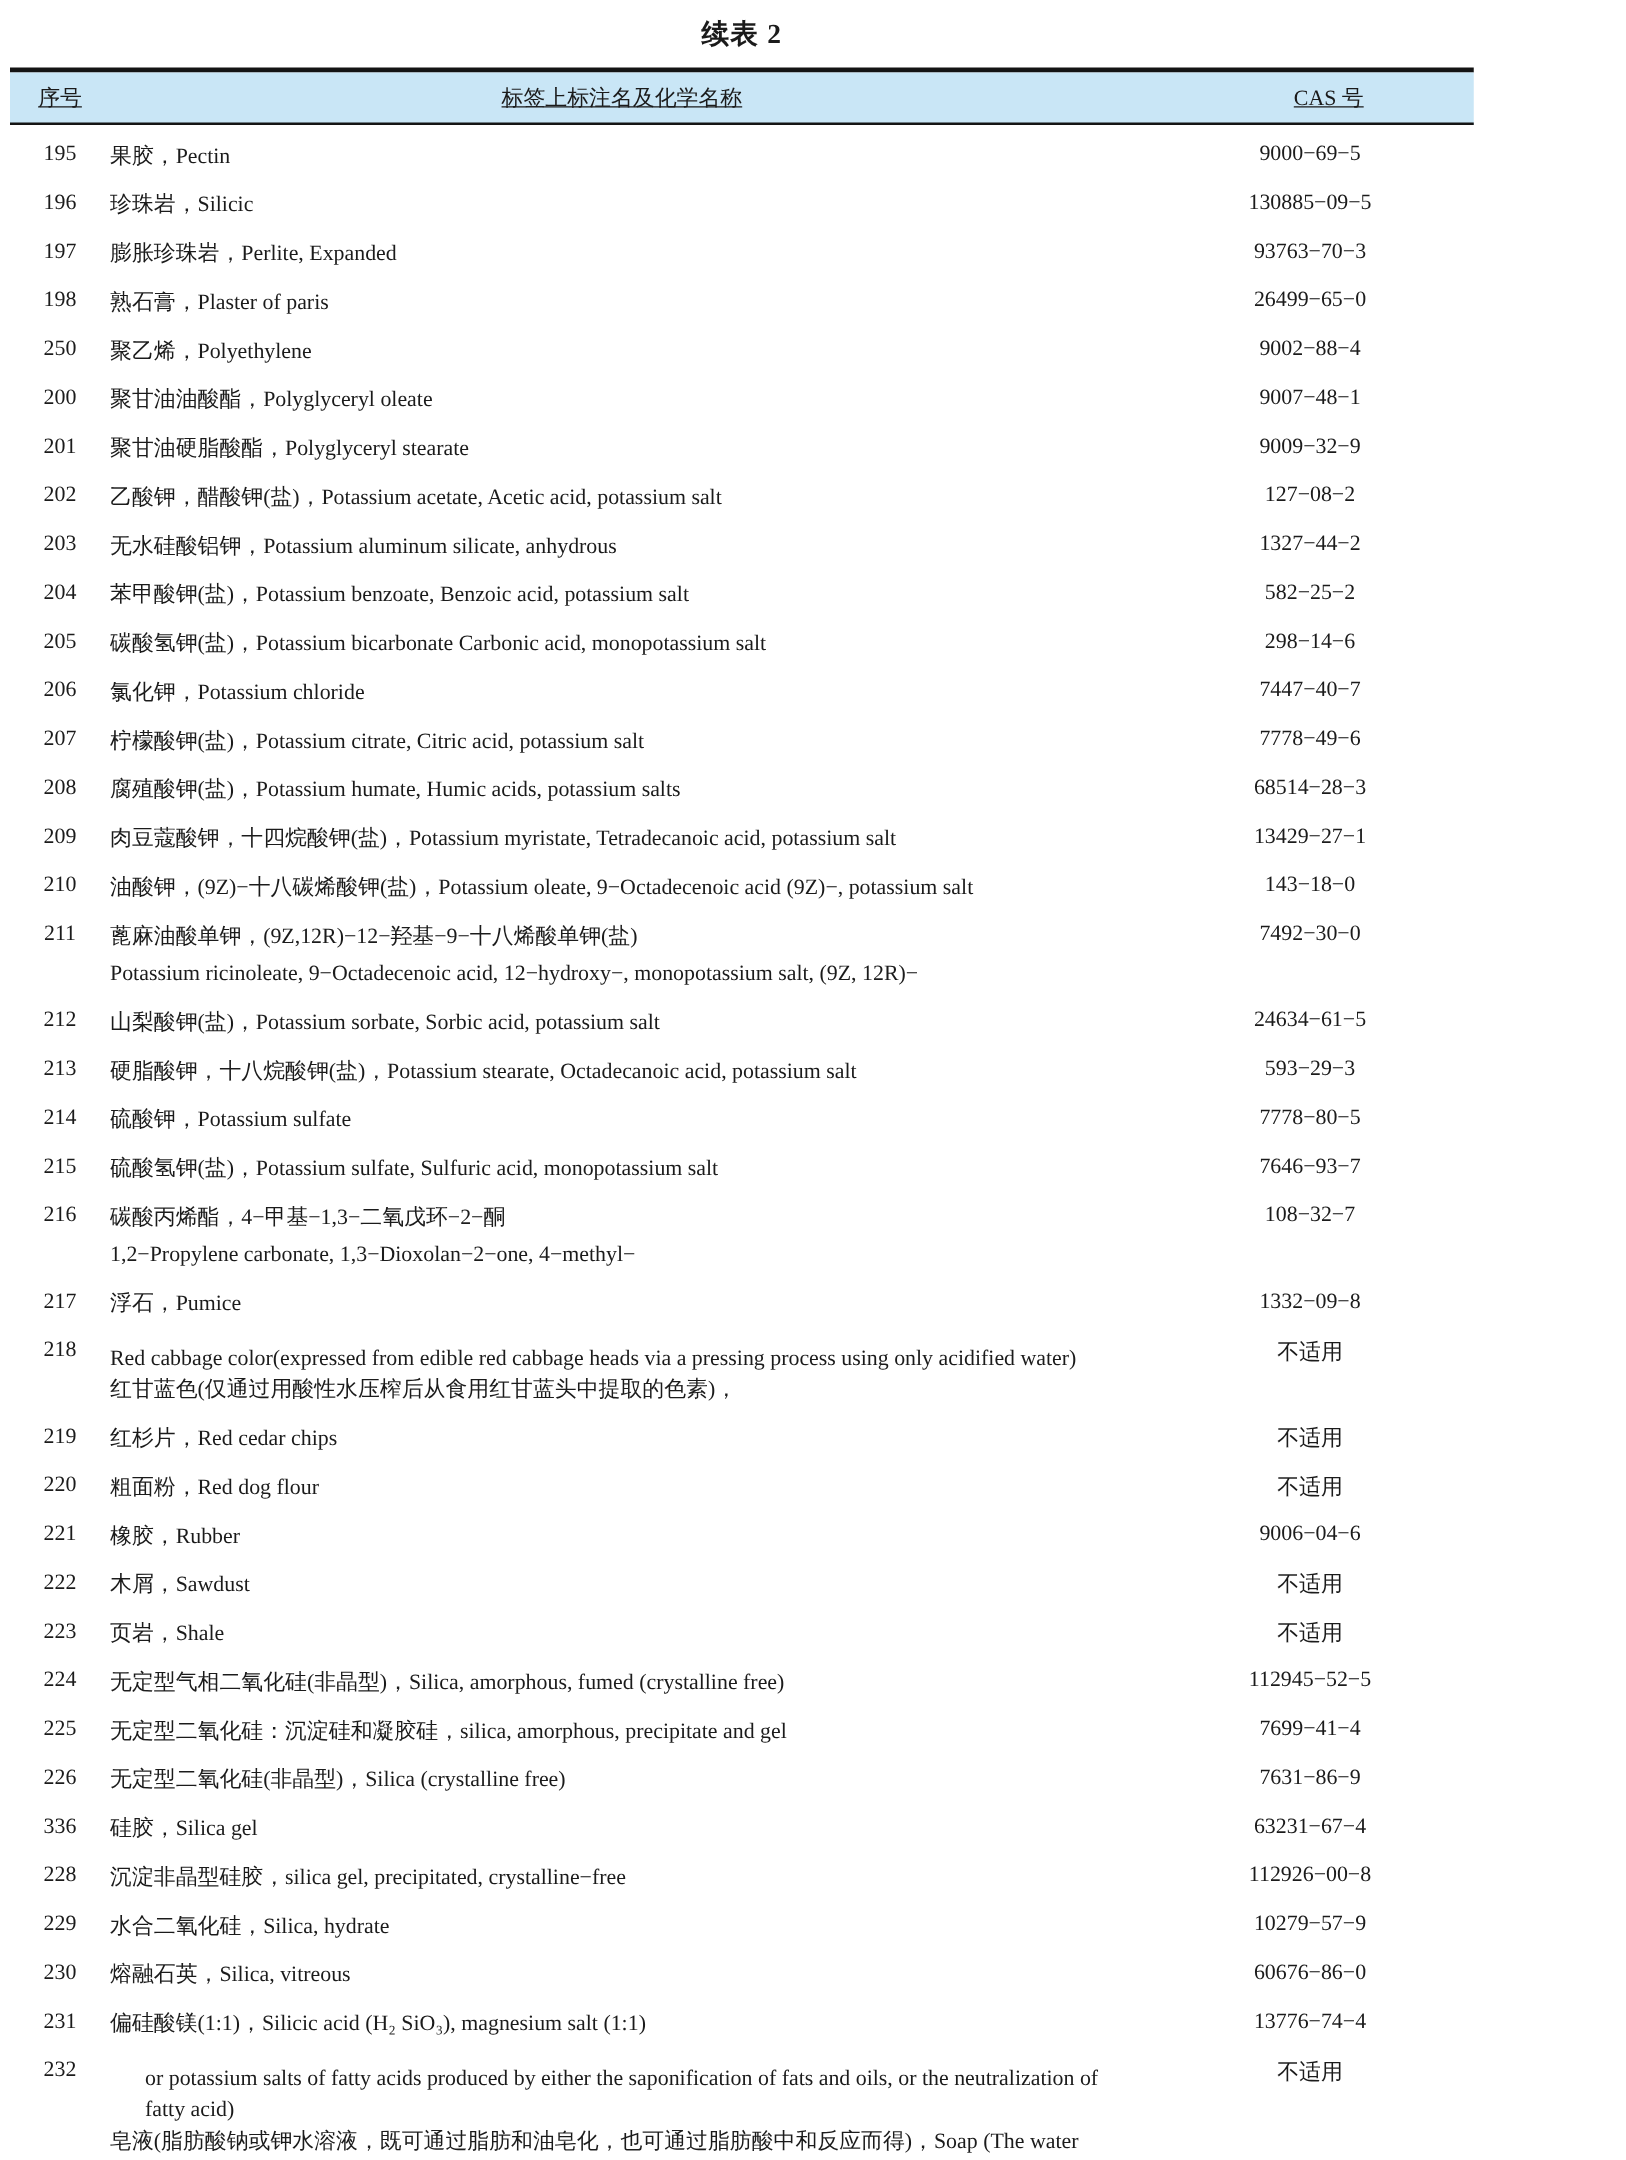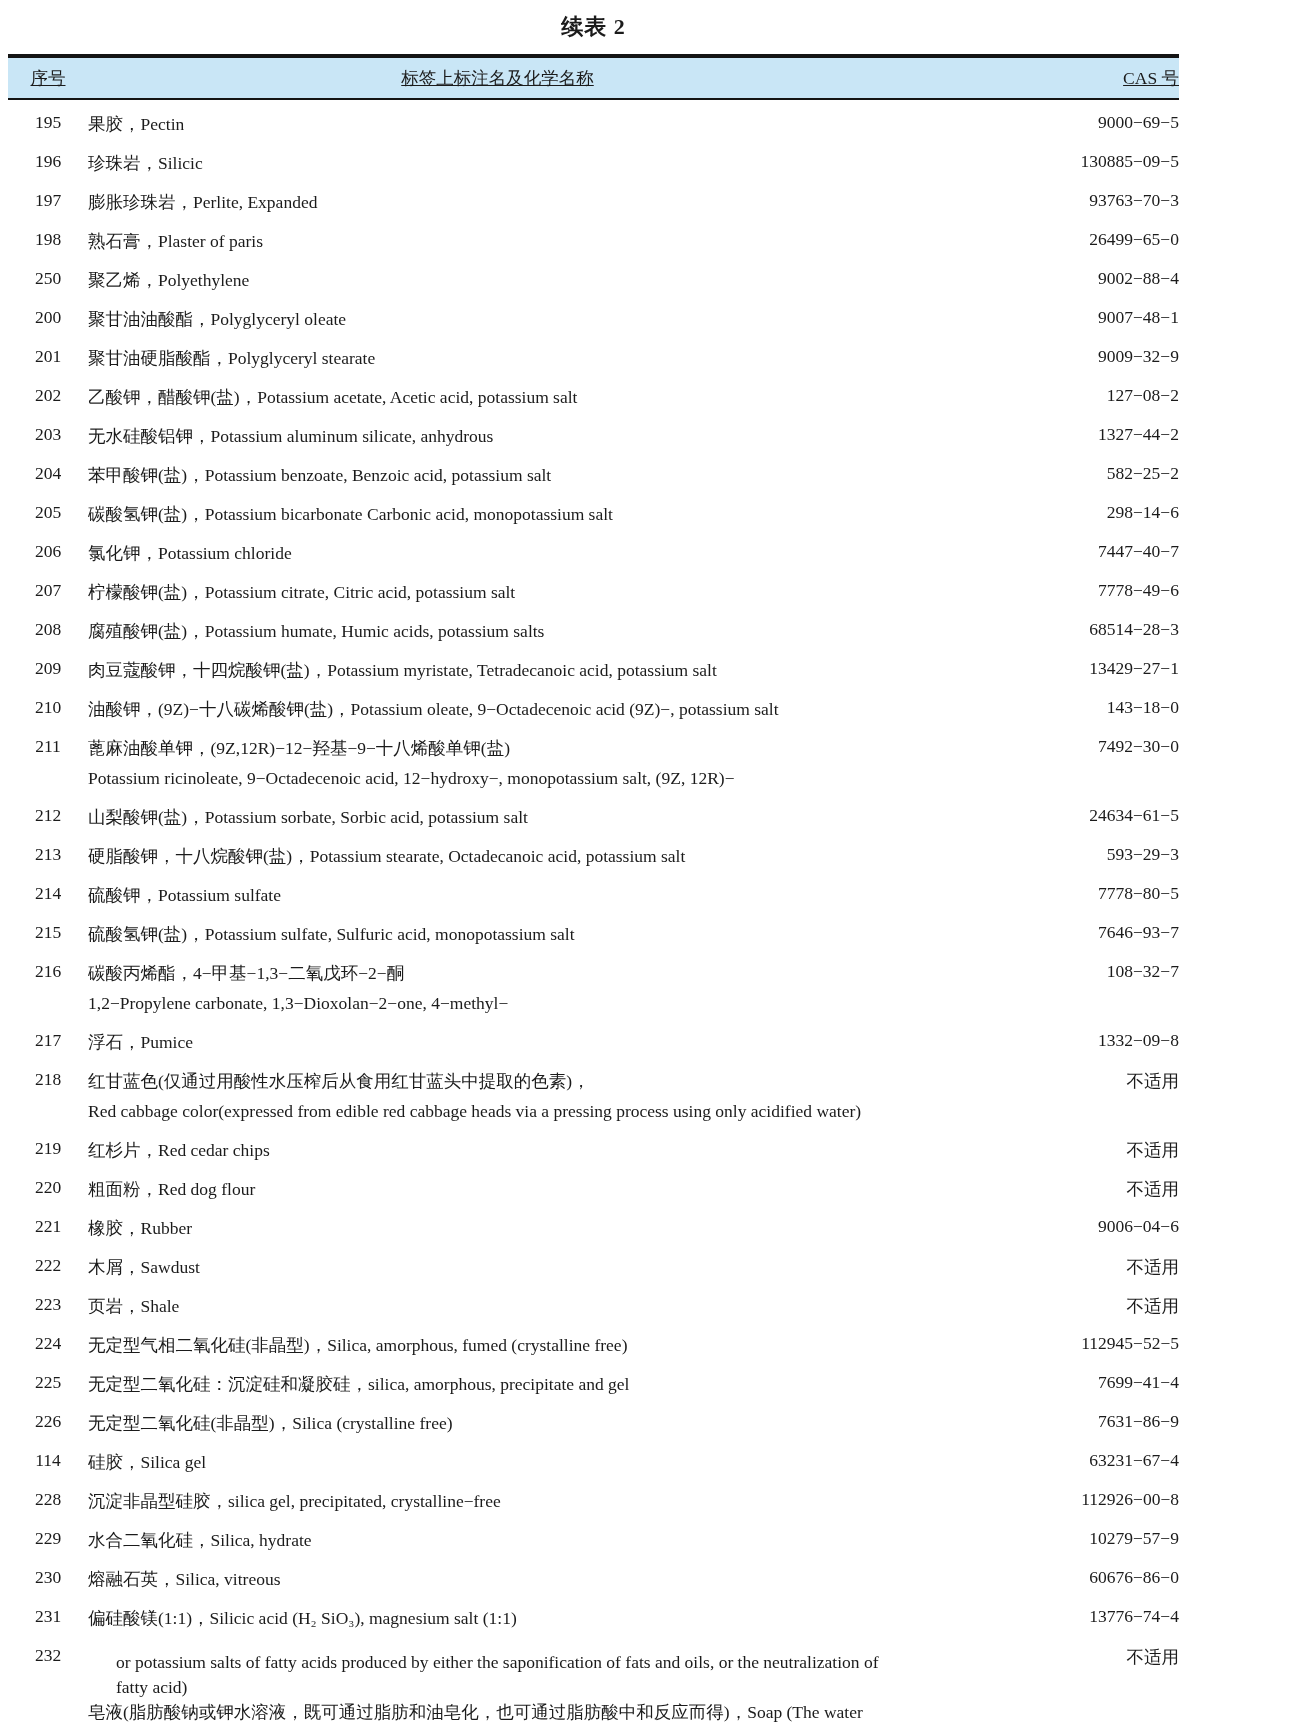--- a/index.html
+++ b/index.html
@@ -45,21 +45,21 @@
     text-align:center;
   }
   .c-name{
     flex:1 1 auto;
     padding-right:10px;
   }
   .thead .c-name{text-align:center;}
   .c-cas{
     width:262px;
     flex:0 0 262px;
-    text-align:right;
+    text-align:center;
   }
   .thead .c-cas{padding-left:30px;}
   .tbody{
     padding:4px 0 6px 0;
     font-size:17.5px;
   }
   .row{
     display:flex;
     align-items:flex-start;
     padding:8px 0 6px 0;
@@ -269,22 +269,22 @@
     <div class="c-no">217</div>
     <div class="c-name">
       <div class="line line1">浮石，Pumice</div>
     </div>
     <div class="c-cas">1332−09−8</div>
   </div>
 
   <div class="row">
     <div class="c-no">218</div>
     <div class="c-name">
-      <div class="line line1">红甘蓝色(仅通过用酸性水压榨后从食用红甘蓝头中提取的色素)，</div>
-    <div class="line line2">Red cabbage color(expressed from edible red cabbage heads via a pressing process using only acidified water)</div>
+      <div class="line line2">Red cabbage color(expressed from edible red cabbage heads via a pressing process using only acidified water)</div>
+    <div class="line line1">红甘蓝色(仅通过用酸性水压榨后从食用红甘蓝头中提取的色素)，</div>
           </div>
     <div class="c-cas">不适用</div>
   </div>
 
   <div class="row">
     <div class="c-no">219</div>
     <div class="c-name">
       <div class="line line1">红杉片，Red cedar chips</div>
     </div>
     <div class="c-cas">不适用</div>
@@ -340,21 +340,21 @@
 
   <div class="row">
     <div class="c-no">226</div>
     <div class="c-name">
       <div class="line line1">无定型二氧化硅(非晶型)，Silica (crystalline free)</div>
     </div>
     <div class="c-cas">7631−86−9</div>
   </div>
 
   <div class="row">
-    <div class="c-no">114</div>
+    <div class="c-no">336</div>
     <div class="c-name">
       <div class="line line1">硅胶，Silica gel</div>
     </div>
     <div class="c-cas">63231−67−4</div>
   </div>
 
   <div class="row">
     <div class="c-no">228</div>
     <div class="c-name">
       <div class="line line1">沉淀非晶型硅胶，silica gel, precipitated, crystalline−free</div>

